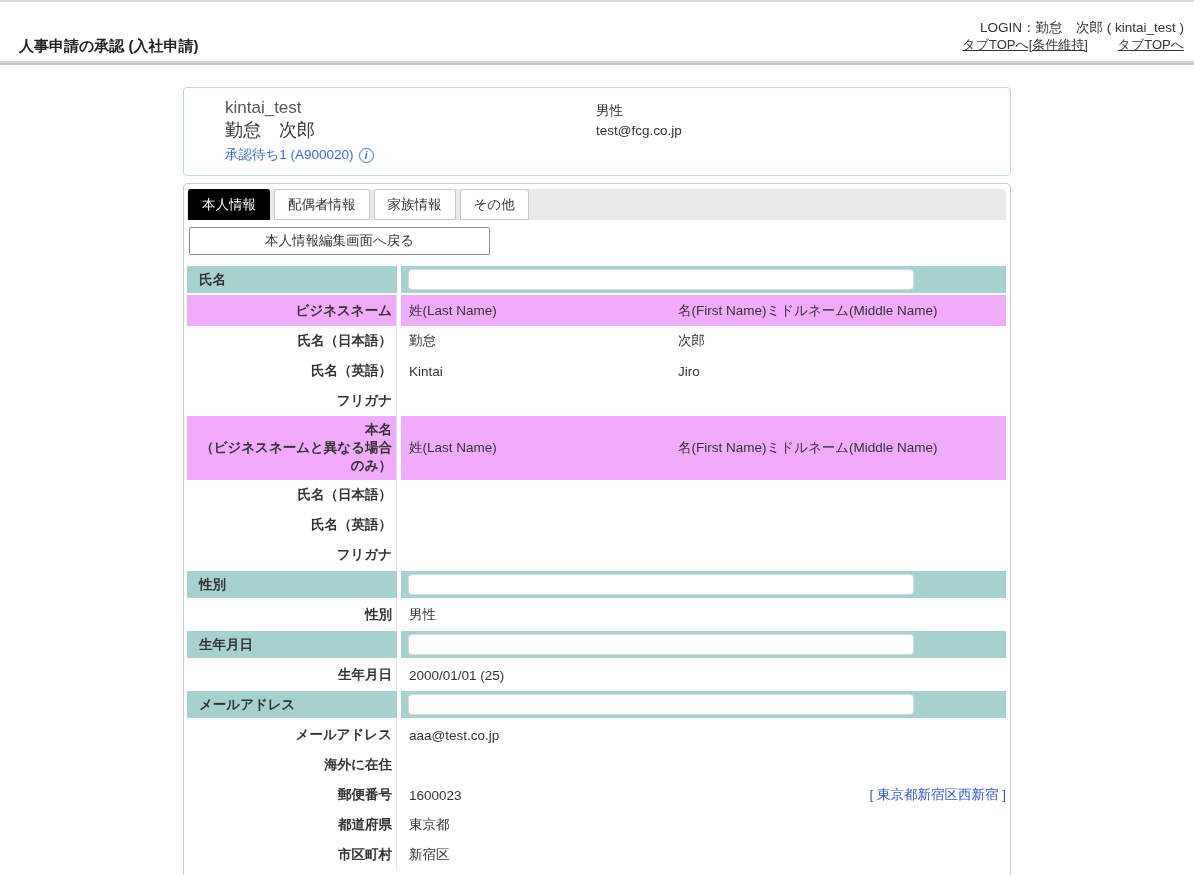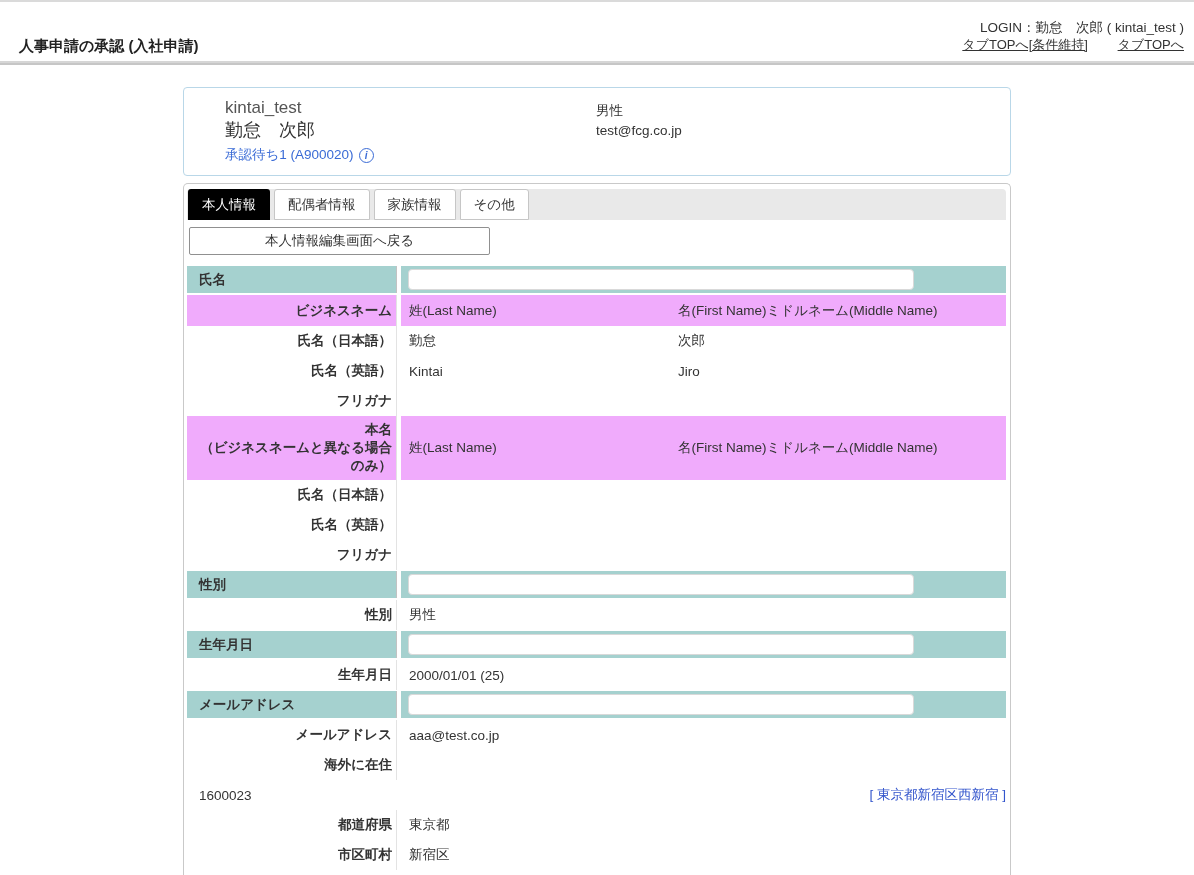--- a/index.html
+++ b/index.html
@@ -245,20 +245,23 @@
             <span class="v1">aaa@test.co.jp</span>
           </div>
         </div>
         <div class="row data">
           <div class="cell lab">
             <span>海外に在住</span>
           </div>
           <div class="cell con"></div>
         </div>
         <div class="row data">
+          <div class="cell lab">
+            <span>郵便番号</span>
+          </div>
           <div class="cell con">
             <span class="v1">1600023</span>
             <a class="addr-link" href="#">[ 東京都新宿区西新宿 ]</a>
           </div>
         </div>
         <div class="row data">
           <div class="cell lab">
             <span>都道府県</span>
           </div>
           <div class="cell con">

